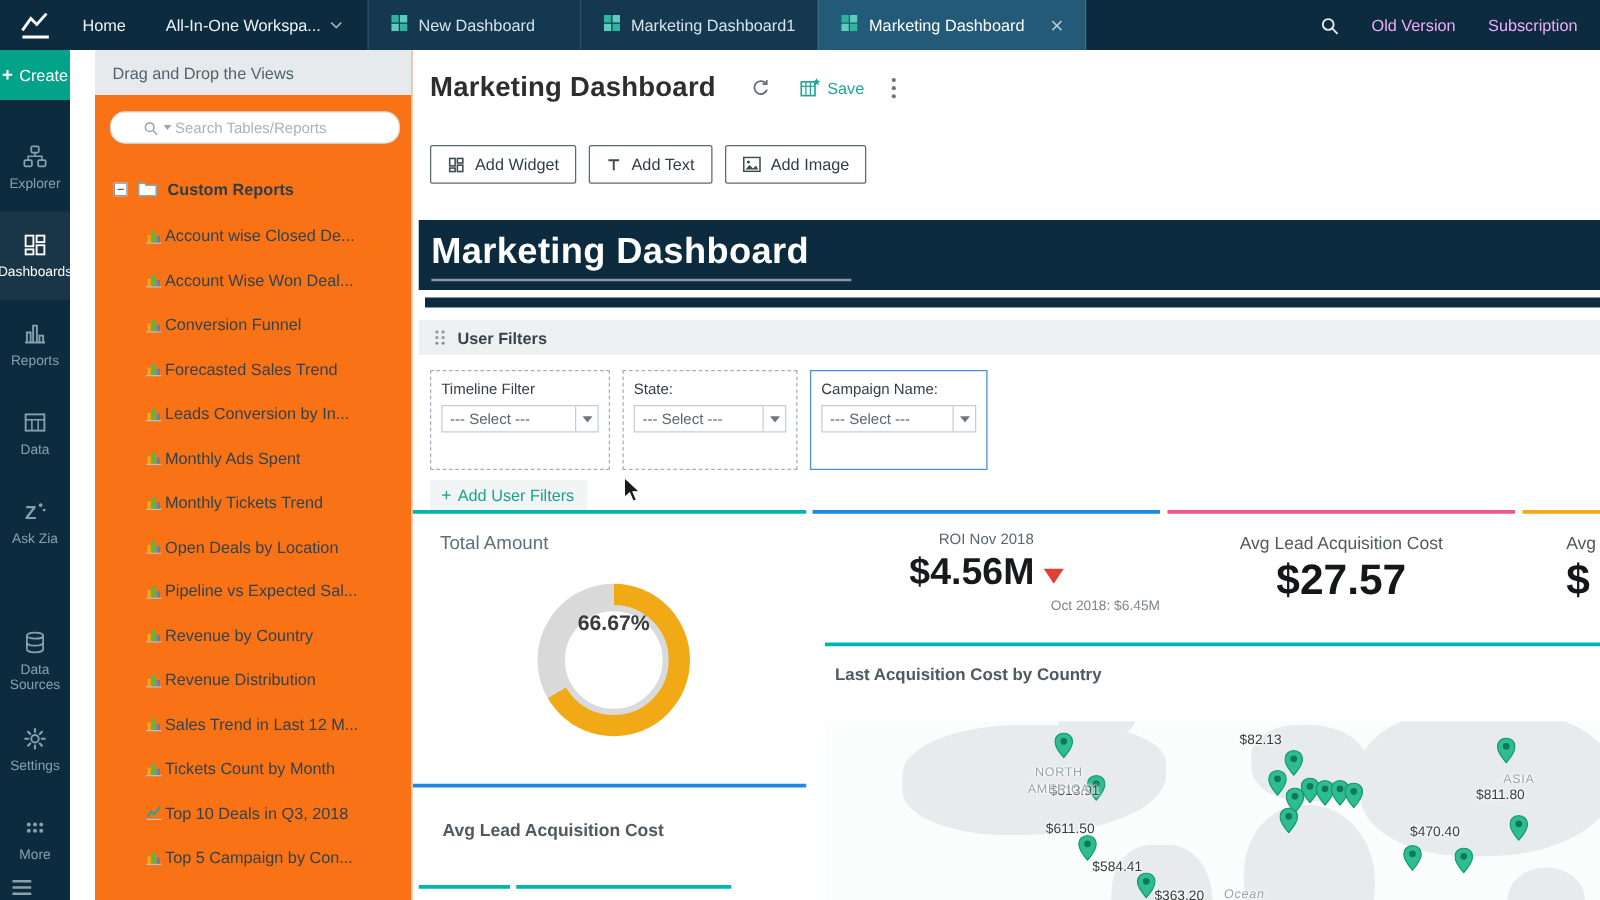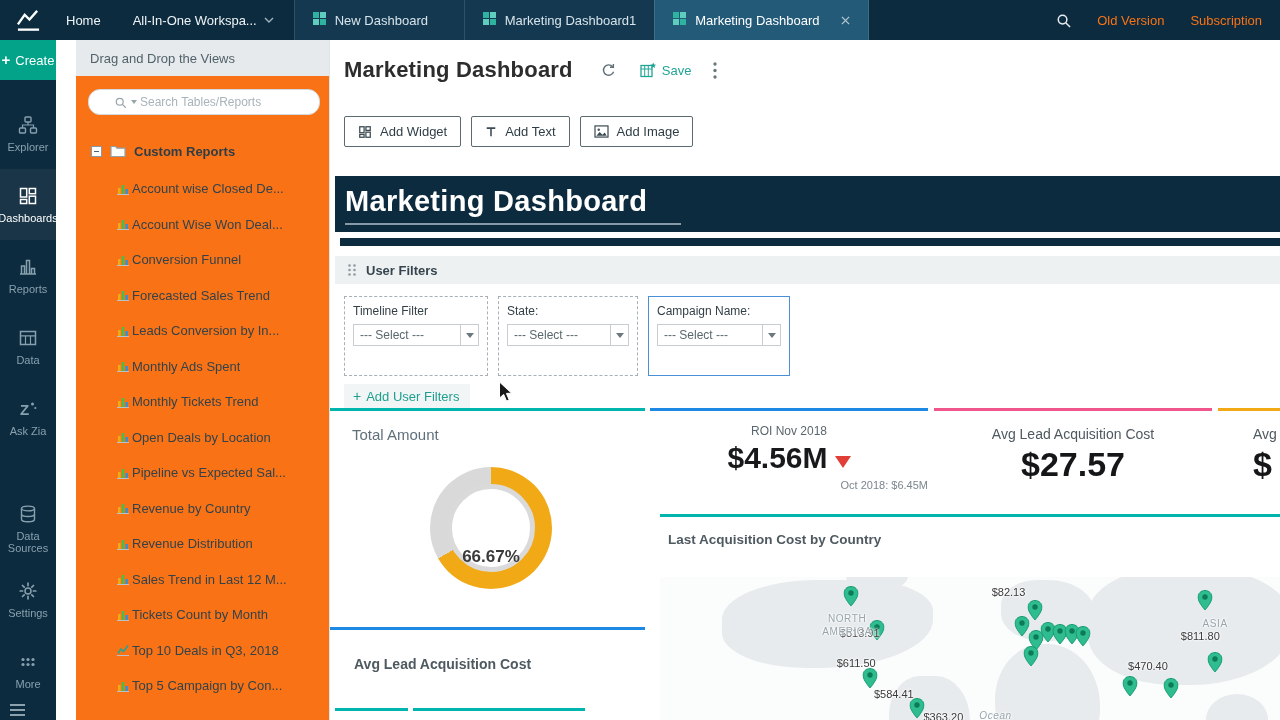--- a/index.html
+++ b/index.html
@@ -17,21 +17,21 @@
   .tabs{display:flex;align-self:stretch;margin-left:8px}
   .tab{display:flex;align-items:center;gap:9px;padding:0 18px;border-left:1px solid rgba(255,255,255,.12);
     background:#133850;cursor:pointer;min-width:170px}
   .tab:last-child{border-right:1px solid rgba(255,255,255,.12)}
   .tab.active{background:#235a78}
   .tab-label{color:#d7e3ea;white-space:nowrap}
   .tab.active .tab-label{color:#fff}
   .tab-close{margin-left:12px;color:#b7c8d2;display:flex;cursor:pointer}
   .tb-right{margin-left:auto;display:flex;align-items:center;gap:26px;padding-right:18px}
   .tb-right .searchi{display:flex;color:#e6edf2;cursor:pointer}
-  .tb-link{cursor:pointer;color:#f97316;white-space:nowrap}
+  .tb-link{cursor:pointer;color:#f0abfc;white-space:nowrap}
 
   
   .sidebar{position:absolute;left:0;top:40px;width:56px;height:680px;background:#0d2b3e;z-index:20}
   .create-btn{height:40px;background:#02a389;color:#fff;display:flex;align-items:center;justify-content:center;
     gap:5px;font-size:13px;cursor:pointer}
   .plus-glyph::before{content:"+";font-size:15px;font-weight:bold;line-height:1}
   .side-items{display:flex;flex-direction:column;padding-top:18px}
   .side-item{height:71px;display:flex;flex-direction:column;align-items:center;justify-content:center;gap:6px;cursor:pointer}
   .side-item.gap{margin-top:40px}
   .side-icon{height:20px;color:#87a0ae;display:flex}
@@ -106,21 +106,21 @@
     padding:5px 11px 6px 9px;background:#f2f5f6;border-bottom:5px solid #ef4444;color:#1fa08f;font-size:13px;cursor:pointer}
   .add-filters .plus-glyph::before{font-weight:normal;font-size:14px}
   .cursor{position:absolute;left:168px;top:341px;z-index:50;pointer-events:none}
 
   .card{position:absolute;background:#fff}
   .card-a{left:0;top:368px;width:315px;height:219px;border-top:3px solid #00b5ad;cursor:move}
   .card-title{padding:15px 0 0 22px;font-size:15px;color:#60707a}
   .donut{position:absolute;left:100px;top:56px;width:122px;height:122px}
   .donut-ring{width:100%;height:100%;border-radius:50%}
   .donut-hole{position:absolute;left:50%;top:50%;transform:translate(-50%,-50%);width:88px;height:88px;background:#fff;
-    border:5px solid #dadada;border-radius:50%;display:flex;align-items:flex-end;justify-content:center;
+    border:5px solid #dadada;border-radius:50%;display:flex;align-items:flex-start;justify-content:center;
     font-size:17px;font-weight:bold;color:#3a3a3a}
 
   .card-b{left:0;top:587px;width:315px;height:78px;border-top:3px solid #1e88e5;cursor:move}
   .card-title-b{padding:26px 0 0 24px;font-size:14px;font-weight:bold;color:#4e5960}
 
   .kpi-roi{left:320px;top:368px;width:278px;height:102px;border-top:3px solid #1e88e5;cursor:move}
   .kpi-sub{margin-top:13px;text-align:center;font-size:12px;color:#5a666d}
   .kpi-value-row{margin-top:3px;text-align:center;font-size:30px;font-weight:bold;color:#17191b;line-height:1.1}
   .tri-down{display:inline-block;width:0;height:0;border-left:8px solid transparent;border-right:8px solid transparent;
     border-top:12px solid #e03e36;margin-left:7px}

